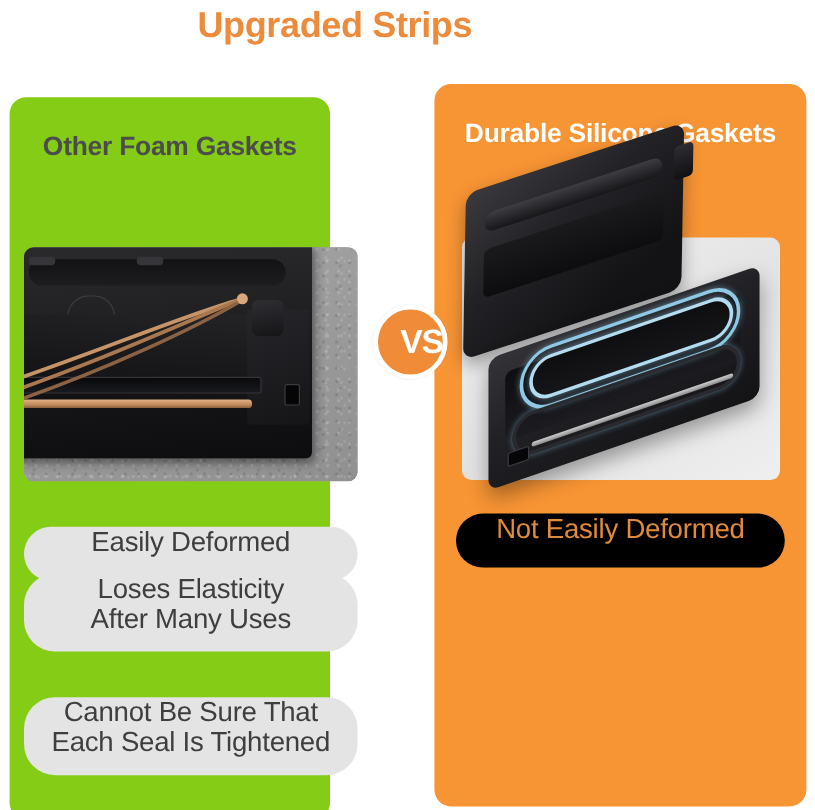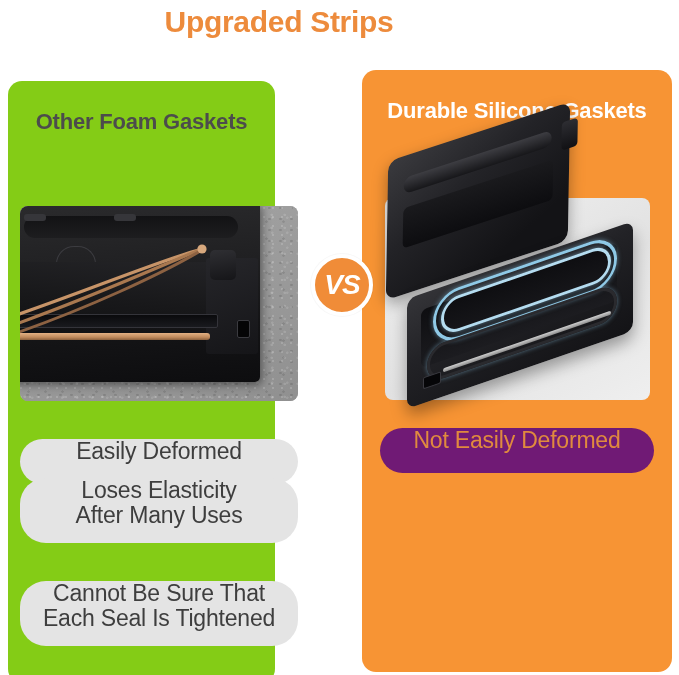--- a/index.html
+++ b/index.html
@@ -255,25 +255,24 @@
     top: 254px;
     width: 62px;
     height: 62px;
     border-radius: 50%;
     background: #F08C38;
     border: 4px solid #ffffff;
     box-sizing: border-box;
     color: #ffffff;
     font-size: 28px;
     font-weight: bold;
-    font-style: italic;
     letter-spacing: -1px;
     display: flex;
     align-items: center;
-    justify-content: center;
+    justify-content: flex-end;
     z-index: 40;
     box-shadow: 0 0 0 1px rgba(0,0,0,.03);
   }
 
   
   .pill {
     position: absolute;
     display: flex;
     align-items: flex-start;
     justify-content: center;
@@ -285,21 +284,21 @@
     letter-spacing: -0.2px;
     padding: 0 8px;
   }
   #panel-left .pill {
     background: #e4e4e4;
     color: #3e3e3e;
     left: 12px;
     width: 278px;
   }
   #panel-right .pill {
-    background: #701a75;
+    background: #000000;
     color: #E08A3E;
     left: 18px;
     width: 274px;
   }
   .pill.p1 { top: 358px; height: 45px; }
   .pill.p2 { top: 397px; height: 65px; }
   .pill.p3 { top: 500px; height: 65px; }
 </style>
 </head>
 <body>

